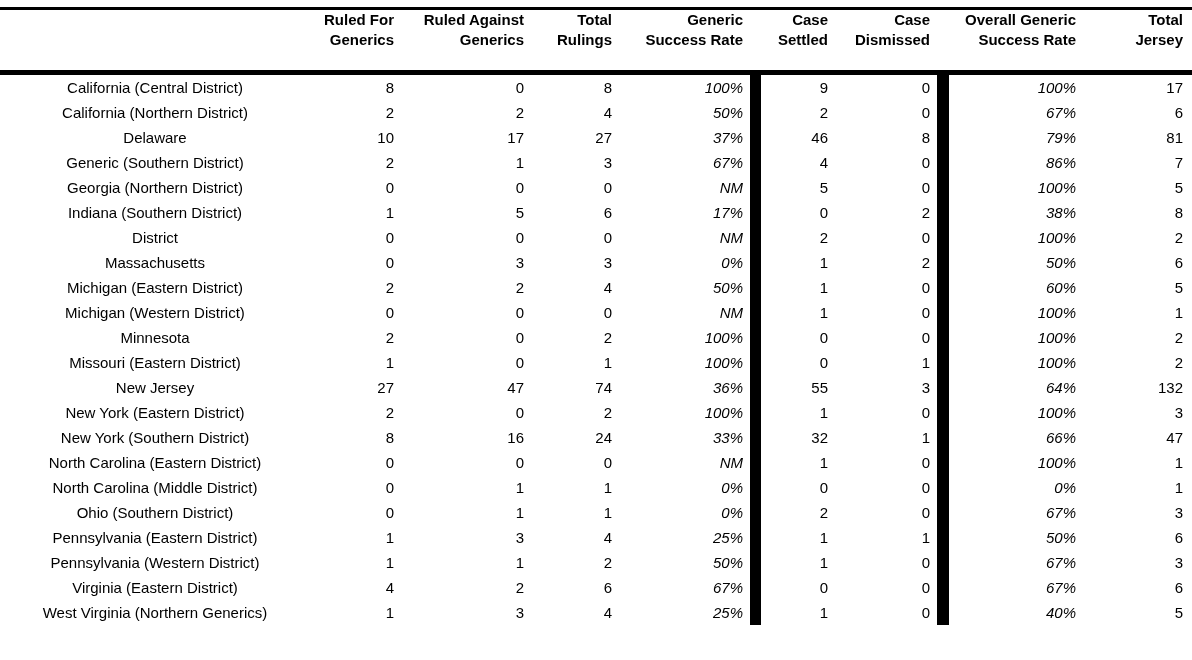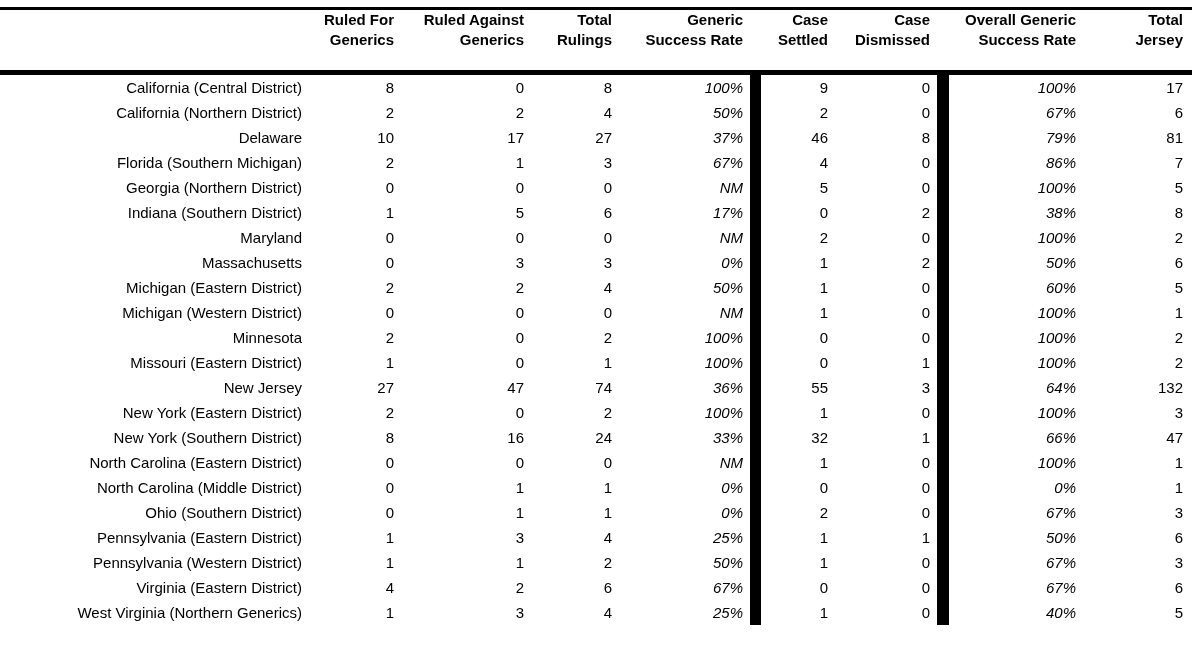--- a/index.html
+++ b/index.html
@@ -36,21 +36,21 @@
     vertical-align: bottom;
     font-weight: 700;
     height: 50px;
     padding-bottom: 20px;
   }
   thead th .hline { display: block; line-height: 20px; }
   tbody td {
     height: 25px;
     line-height: 25px;
   }
-  .label { text-align: right; padding-left: 8px; margin-left: 32px; }
+  .label { text-align: center; padding-left: 8px; margin-left: 32px; }
   .num   { text-align: right; }
   td.pct { font-style: italic; }
   
   .c-rf, .c-ra, .c-tr { padding-right: 6px; }
   .c-gr { padding-right: 7px; }
   th.c-gr { padding-right: 18px; }
   .c-cs { padding-right: 7px; }
   .c-cd { padding-right: 7px; }
   th.c-cd { padding-right: 19px; }
   .c-or { padding-right: 7px; }
@@ -143,21 +143,21 @@
           <td class="num c-rf">10</td>
           <td class="num c-ra">17</td>
           <td class="num c-tr">27</td>
           <td class="num pct c-gr sep1">37%</td>
           <td class="num c-cs">46</td>
           <td class="num c-cd sep2">8</td>
           <td class="num pct c-or">79%</td>
           <td class="num c-tc">81</td>
         </tr>
         <tr>
-          <td class="label">Florida (Southern Michigan)</td>
+          <td class="label">Generic (Southern District)</td>
           <td class="num c-rf">2</td>
           <td class="num c-ra">1</td>
           <td class="num c-tr">3</td>
           <td class="num pct c-gr sep1">67%</td>
           <td class="num c-cs">4</td>
           <td class="num c-cd sep2">0</td>
           <td class="num pct c-or">86%</td>
           <td class="num c-tc">7</td>
         </tr>
         <tr>
@@ -176,21 +176,21 @@
           <td class="num c-rf">1</td>
           <td class="num c-ra">5</td>
           <td class="num c-tr">6</td>
           <td class="num pct c-gr sep1">17%</td>
           <td class="num c-cs">0</td>
           <td class="num c-cd sep2">2</td>
           <td class="num pct c-or">38%</td>
           <td class="num c-tc">8</td>
         </tr>
         <tr>
-          <td class="label">Maryland</td>
+          <td class="label">District</td>
           <td class="num c-rf">0</td>
           <td class="num c-ra">0</td>
           <td class="num c-tr">0</td>
           <td class="num pct c-gr sep1">NM</td>
           <td class="num c-cs">2</td>
           <td class="num c-cd sep2">0</td>
           <td class="num pct c-or">100%</td>
           <td class="num c-tc">2</td>
         </tr>
         <tr>

